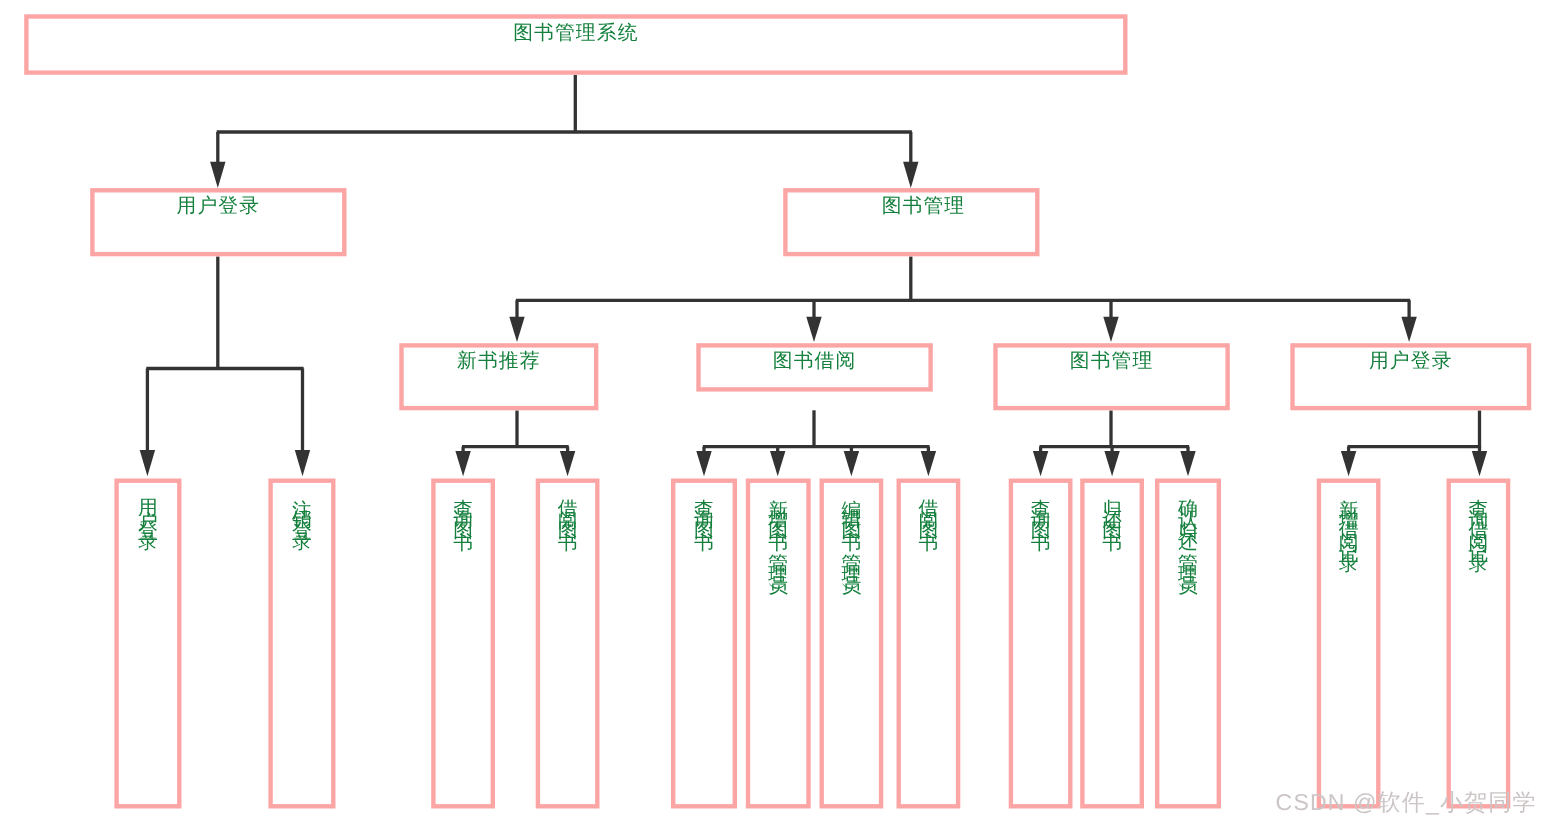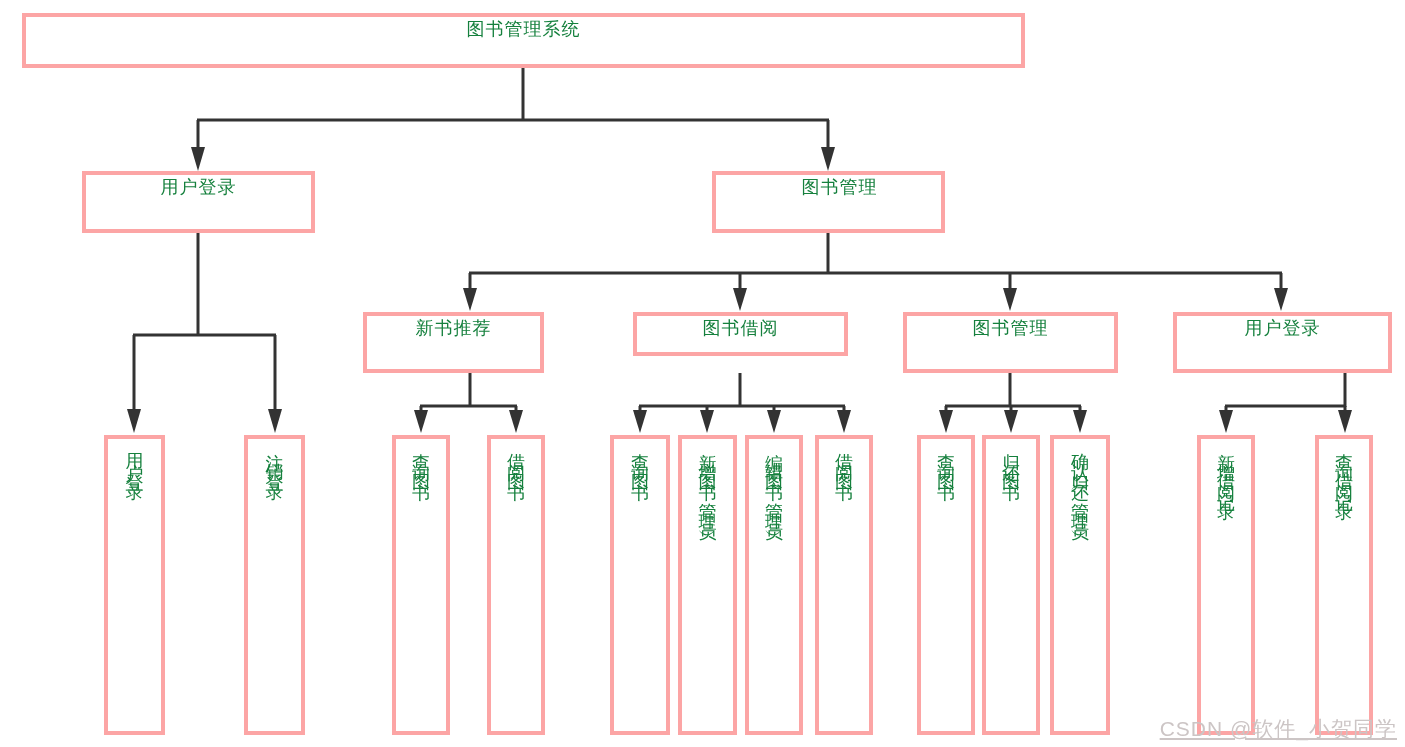--- a/index.html
+++ b/index.html
@@ -48,21 +48,20 @@
   #lf-c4{left:815px; width:58px;}
   #lf-d1{left:917px; width:58px;}
   #lf-d2{left:982px; width:58px;}
   #lf-d3{left:1050px;width:60px;}
   #lf-e1{left:1197px;width:58px;}
   #lf-e2{left:1315px;width:58px;}
   #watermark{
     position:absolute;right:8px;bottom:4px;
     font-size:21px;color:#ccc5c5;letter-spacing:1px;
     user-select:none;
-    text-decoration:underline;
   }
 </style>
 </head>
 <body>
 
 <div id="canvas">
 
   <svg id="connectors" viewBox="0 0 1405 747" xmlns="http://www.w3.org/2000/svg">
     <g stroke="#333333" stroke-width="3" fill="none">
 

